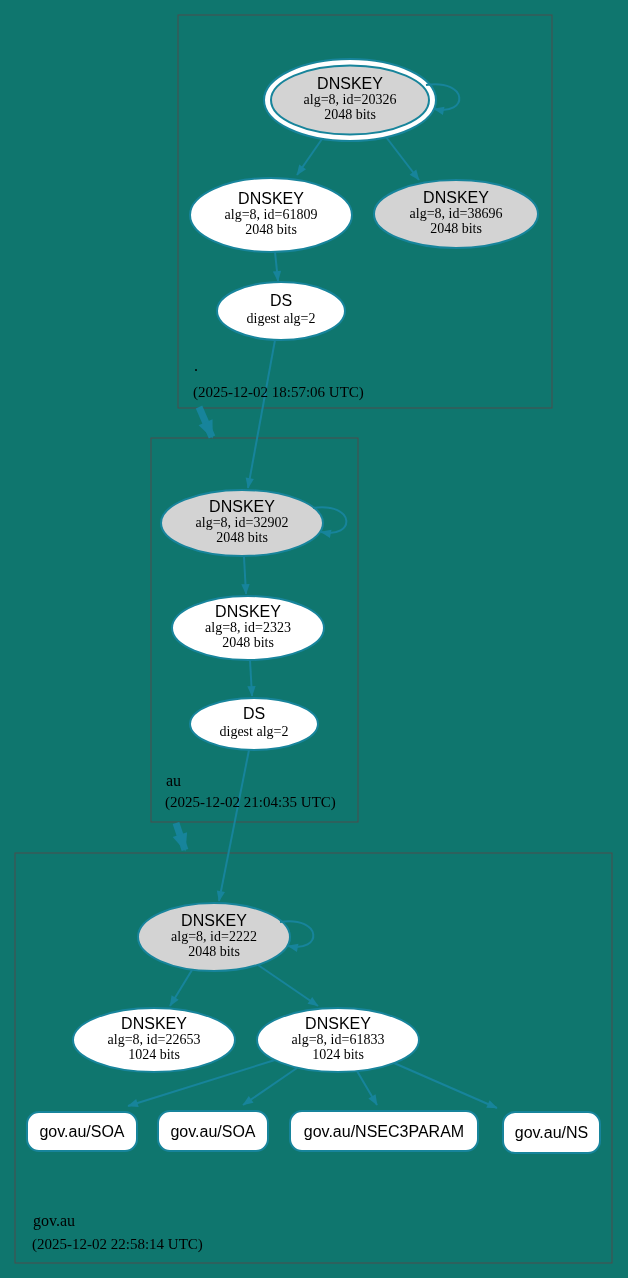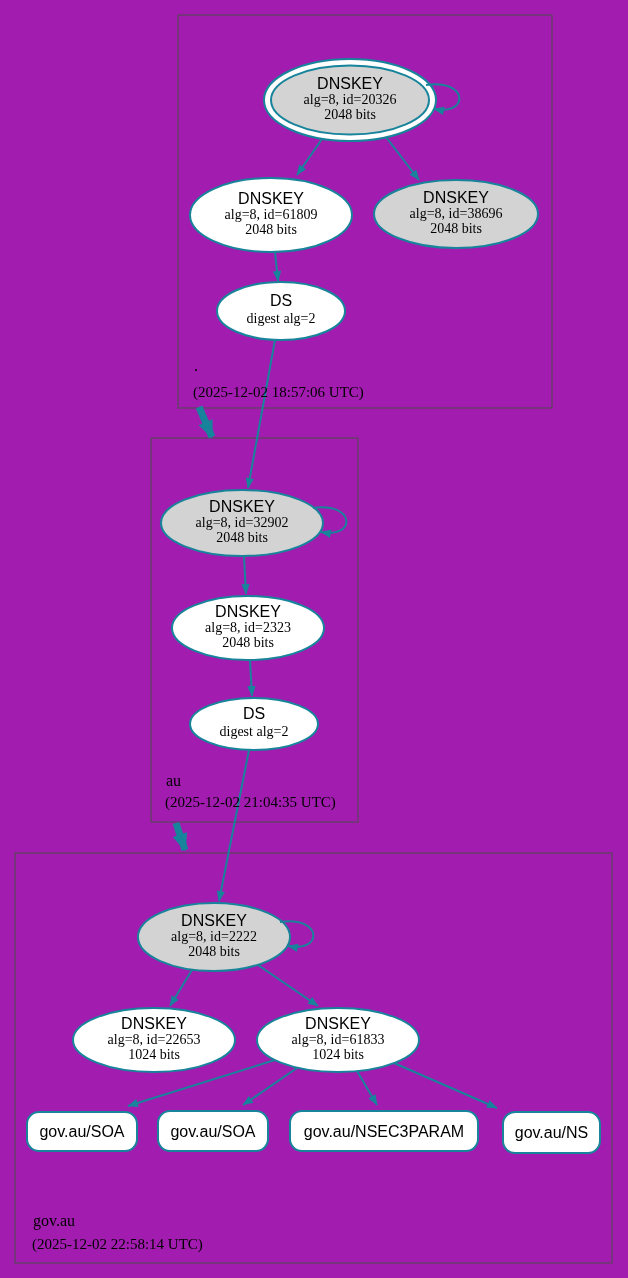--- a/index.html
+++ b/index.html
@@ -4,21 +4,21 @@
 <style>
   html, body {
     margin: 0;
     padding: 0;
     background: #ffffff;
   }
   .page {
     width: 628px;
     height: 1278px;
     position: relative;
-    background: #a21caf;
+    background: #0f766e;
     overflow: hidden;
   }
   svg { display: block; }
   text { fill: #000000; }
   .node-title   { font-family: "Liberation Sans", "DejaVu Sans", sans-serif; font-size: 16px; }
   .node-attr    { font-family: "Liberation Serif", "DejaVu Serif", serif;    font-size: 14px; }
   .rrset-label  { font-family: "Liberation Sans", "DejaVu Sans", sans-serif; font-size: 16px; }
   .zone-name    { font-family: "Liberation Serif", "DejaVu Serif", serif;    font-size: 16px; }
   .zone-ts      { font-family: "Liberation Serif", "DejaVu Serif", serif;    font-size: 15px; }
 </style>

